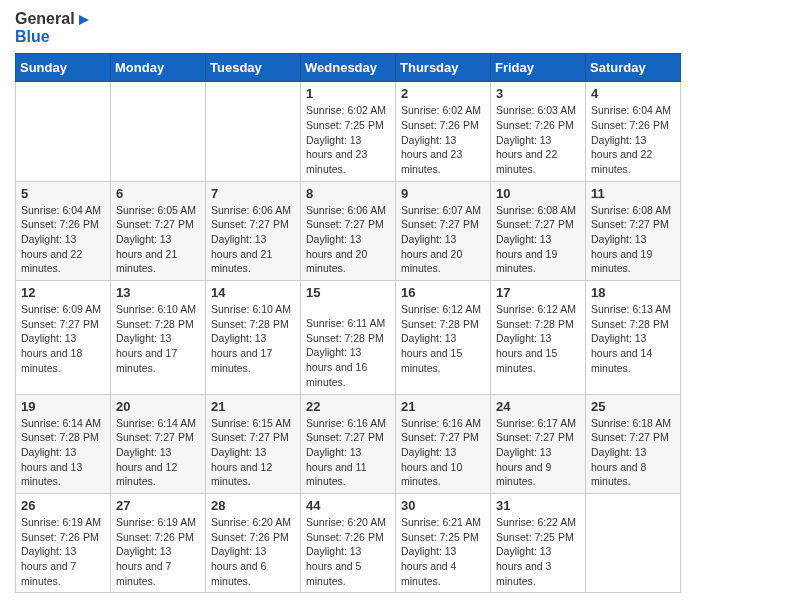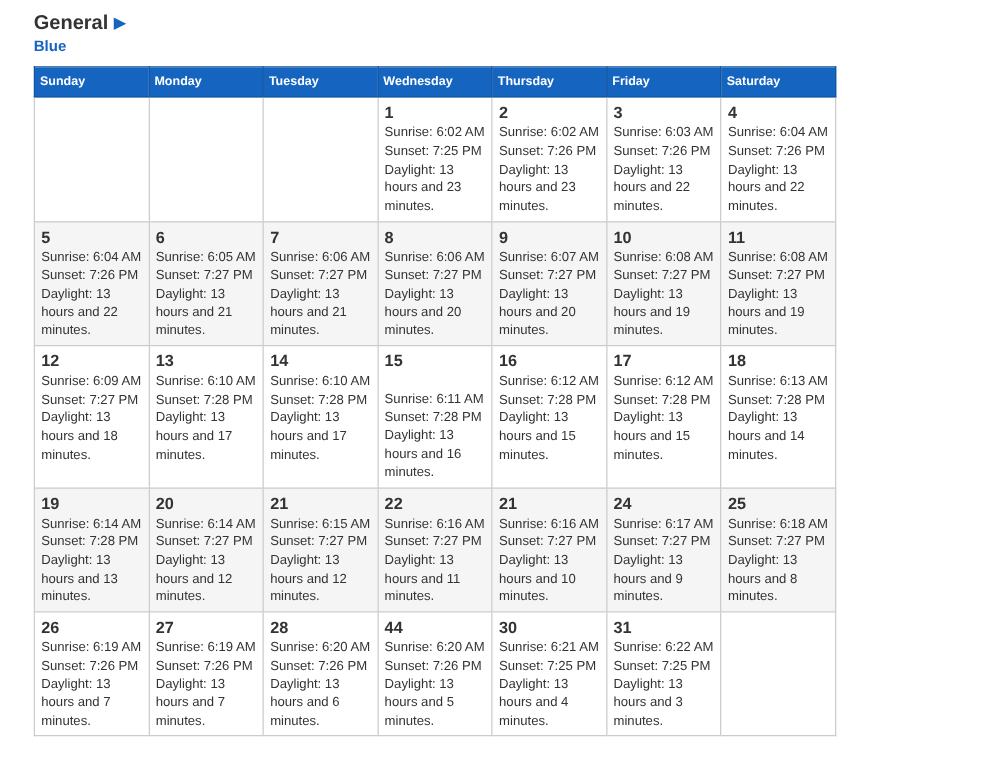--- a/index.html
+++ b/index.html
@@ -4,21 +4,21 @@
   <style>
     * { box-sizing: border-box; margin: 0; padding: 0; }
     body {
       font-family: Arial, sans-serif;
       background: #fff;
       width: 792px;
       min-height: 612px;
     }
     .container {
       width: 696px;
-      padding: 10px 27px;
+      padding: 10px 15px;
     }
     .header-row {
       display: flex;
       justify-content: space-between;
       align-items: flex-start;
       margin-bottom: 8px;
     }
     .logo {
       display: flex;
       align-items: center;
@@ -37,21 +37,21 @@
       color: #444;
     }
     .calendar {
       width: 100%;
       border-collapse: collapse;
       border: 1px solid #ccc;
     }
     .calendar th {
       background-color: #1565c0;
       color: #fff;
-      font-size: 10px;
+      font-size: 13px;
       font-weight: bold;
       padding: 6px 4px;
       text-align: left;
       border: 1px solid #1255a0;
     }
     .calendar td {
       vertical-align: top;
       width: 14.28%;
       min-height: 80px;
       padding: 4px 5px;
@@ -84,21 +84,21 @@
 </head>
 <body>
 
 <div class="container">
   <div class="header-row">
     <div class="logo">
   <div style="line-height:1.1;">
     <span style="font-size:16px; font-weight:bold; color:#333;">General</span><svg width="14" height="14" viewBox="0 0 14 14" style="vertical-align:middle; margin-left:2px;">
             <polygon points="2,2 12,7 2,12" fill="#1565c0"></polygon>
           </svg><br>
-    <span style="font-size:12px; font-weight:bold; color:#1565c0;">Blue</span>
+    <span style="font-size:16px; font-weight:bold; color:#1565c0;">Blue</span>
   </div>
 </div>
     <div class="title-block">
       <div class="month-title"></div>
       <div class="location-title"></div>
     </div>
   </div>
 
   <table class="calendar">
     <thead>

